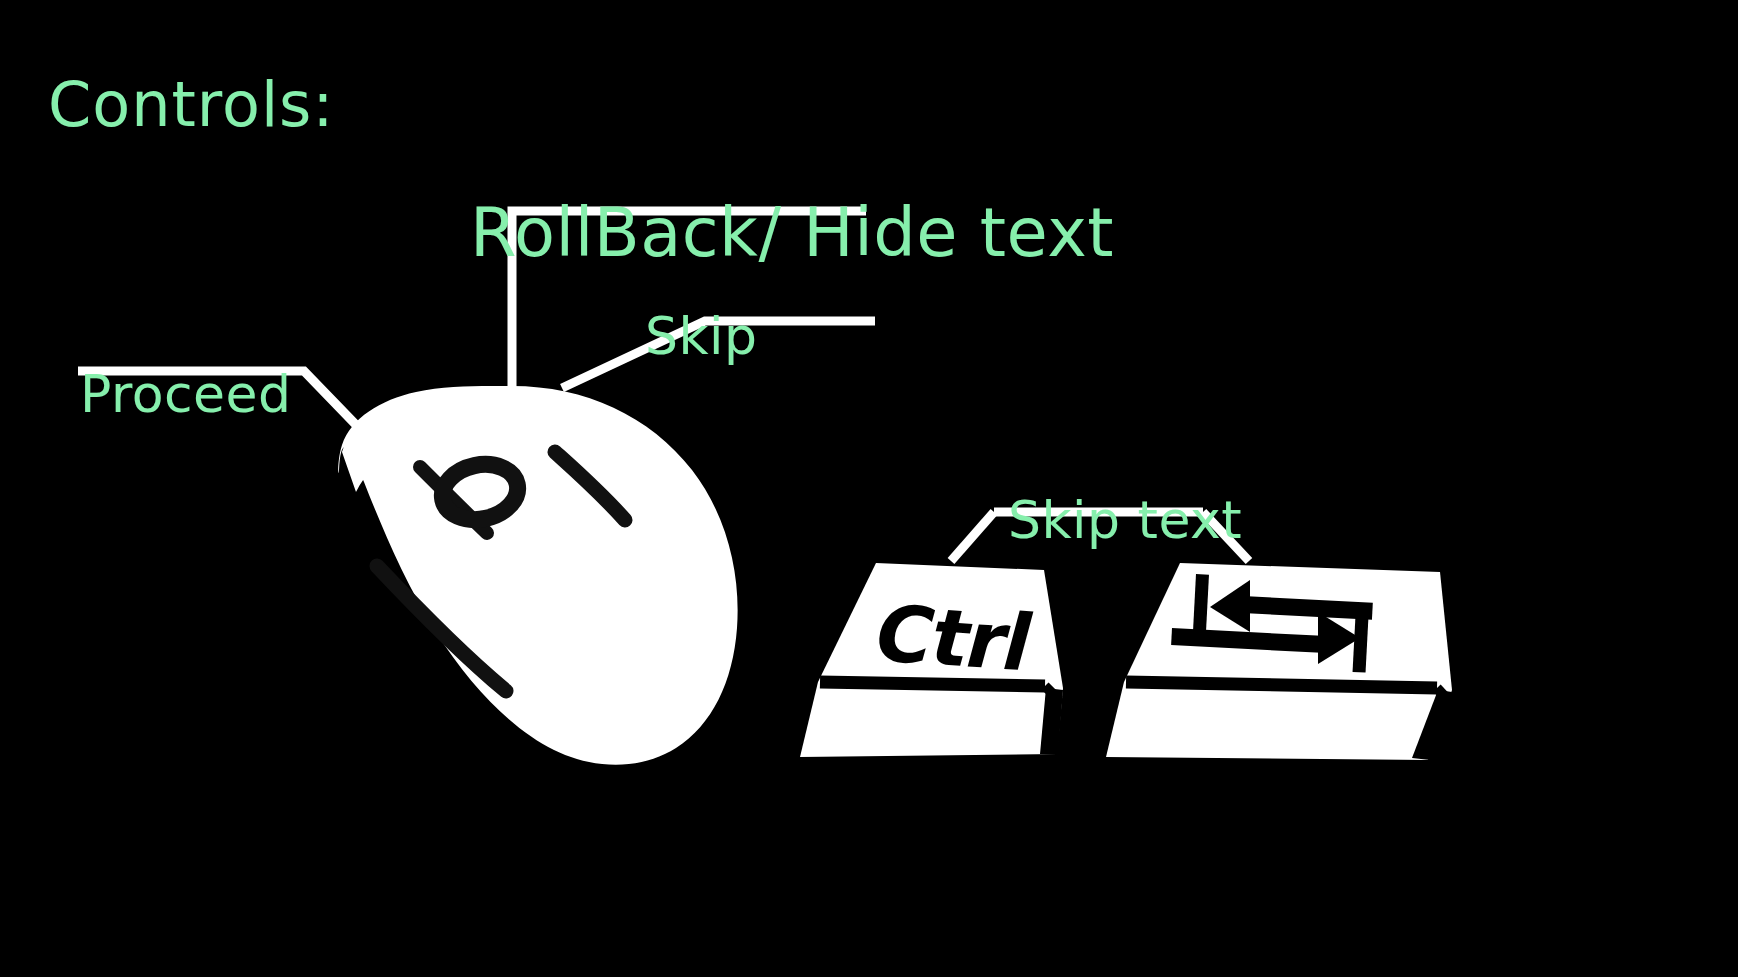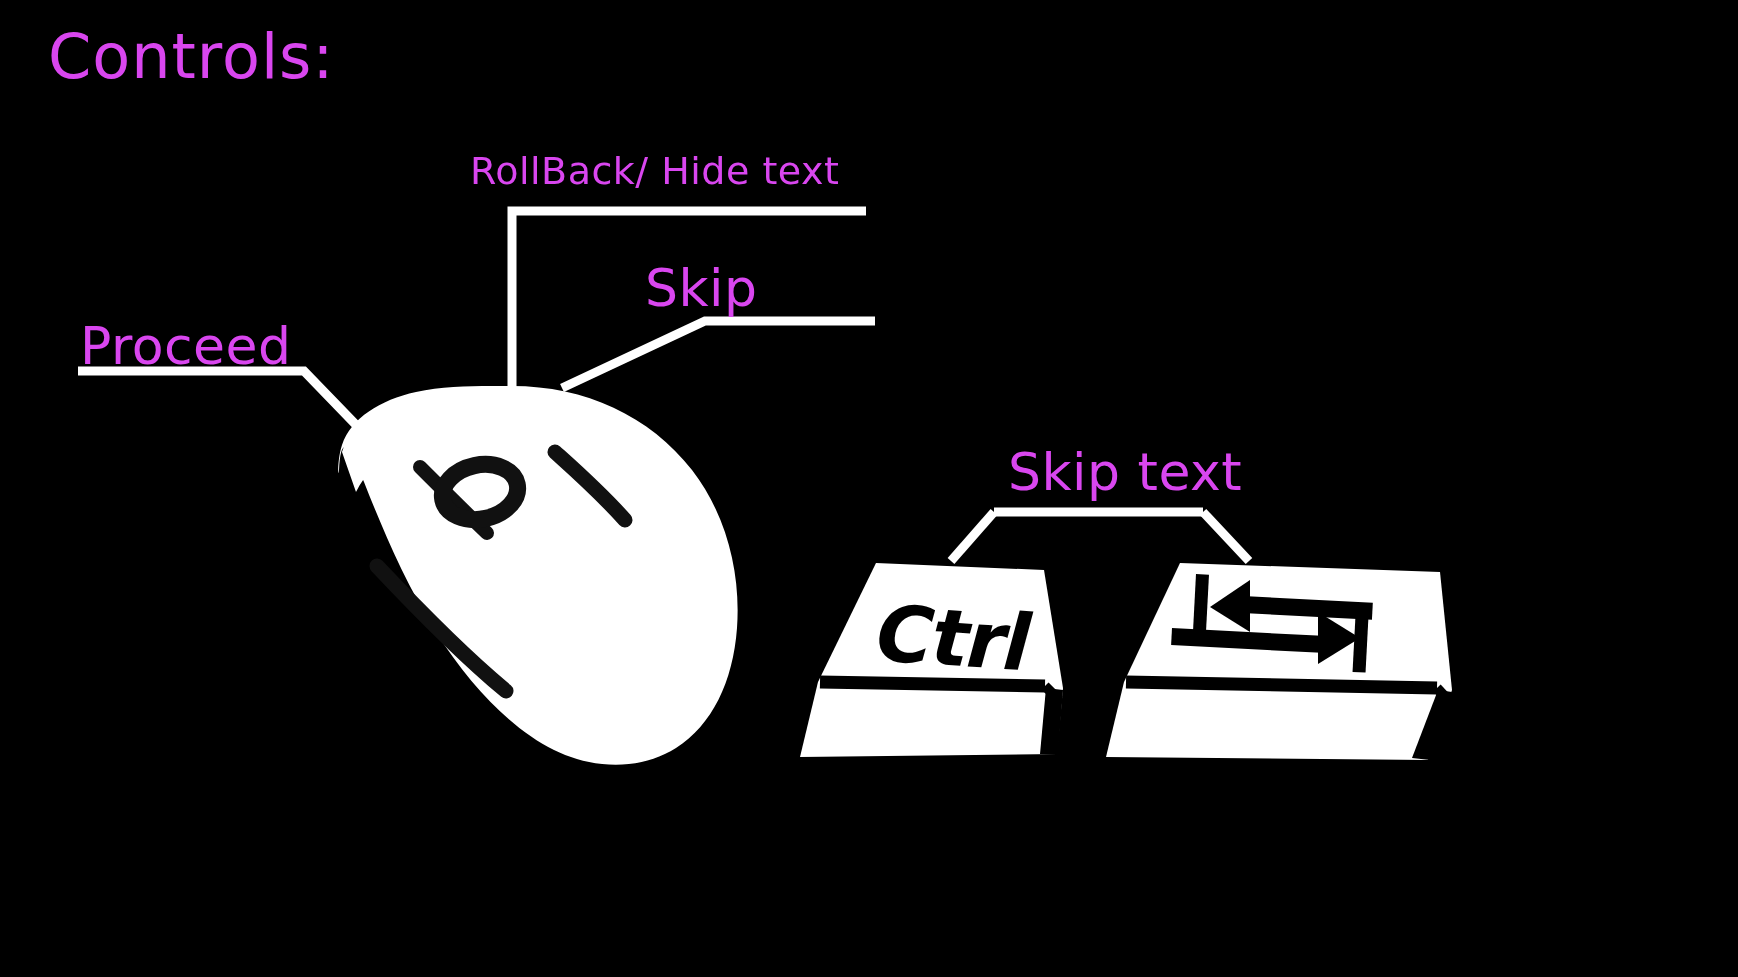--- a/index.html
+++ b/index.html
@@ -21,38 +21,39 @@
   #stage svg.layer {
     position: absolute;
     top: 0;
     left: 0;
     width: 1738px;
     height: 977px;
     display: block;
   }
   .hand-text {
     position: absolute;
-    color: #d946ef;
+    color: #86efac;
     font-family: "DejaVu Sans", sans-serif;
     font-weight: 400;
     white-space: nowrap;
     letter-spacing: 0.5px;
     line-height: 1;
+    margin-top: 48px;
     -webkit-font-smoothing: antialiased;
   }
   #title-controls {
     left: 48px;
     top: 26px;
     font-size: 62px;
     letter-spacing: 1px;
   }
   #label-rollback {
     left: 470px;
     top: 152px;
-    font-size: 38px;
+    font-size: 67px;
   }
   #label-save {
     left: 645px;
     top: 262px;
     font-size: 52px;
   }
   #label-proceed {
     left: 80px;
     top: 320px;
     font-size: 52px;

